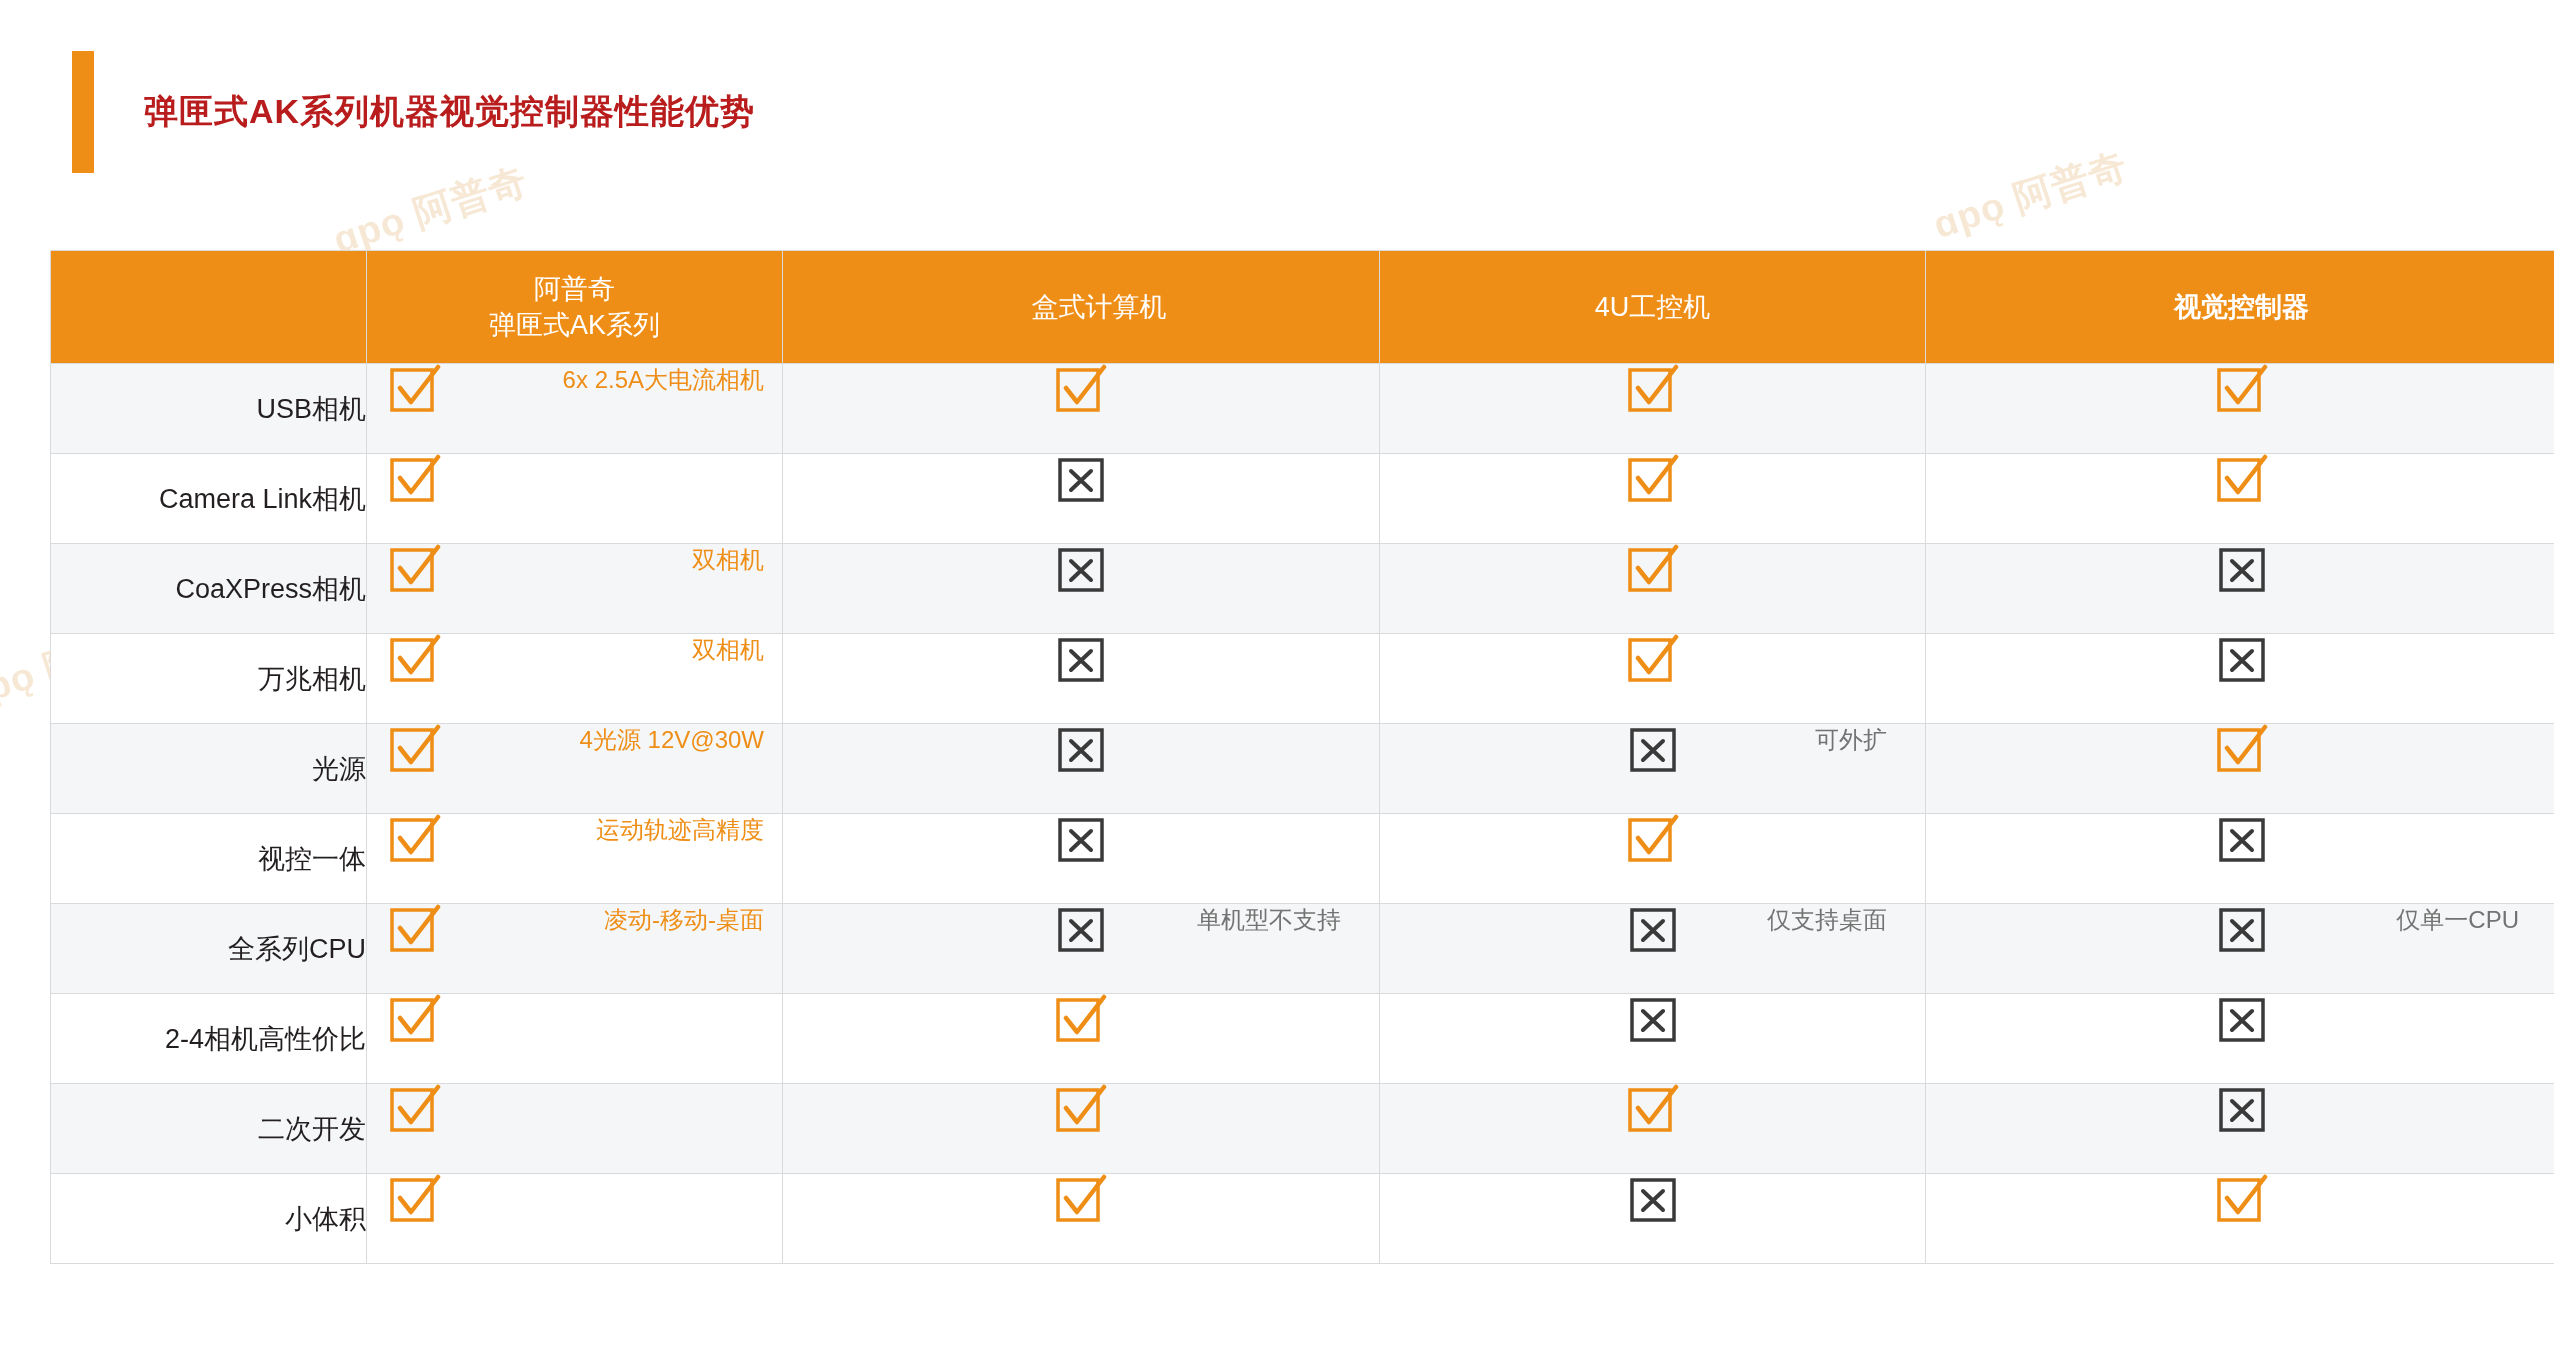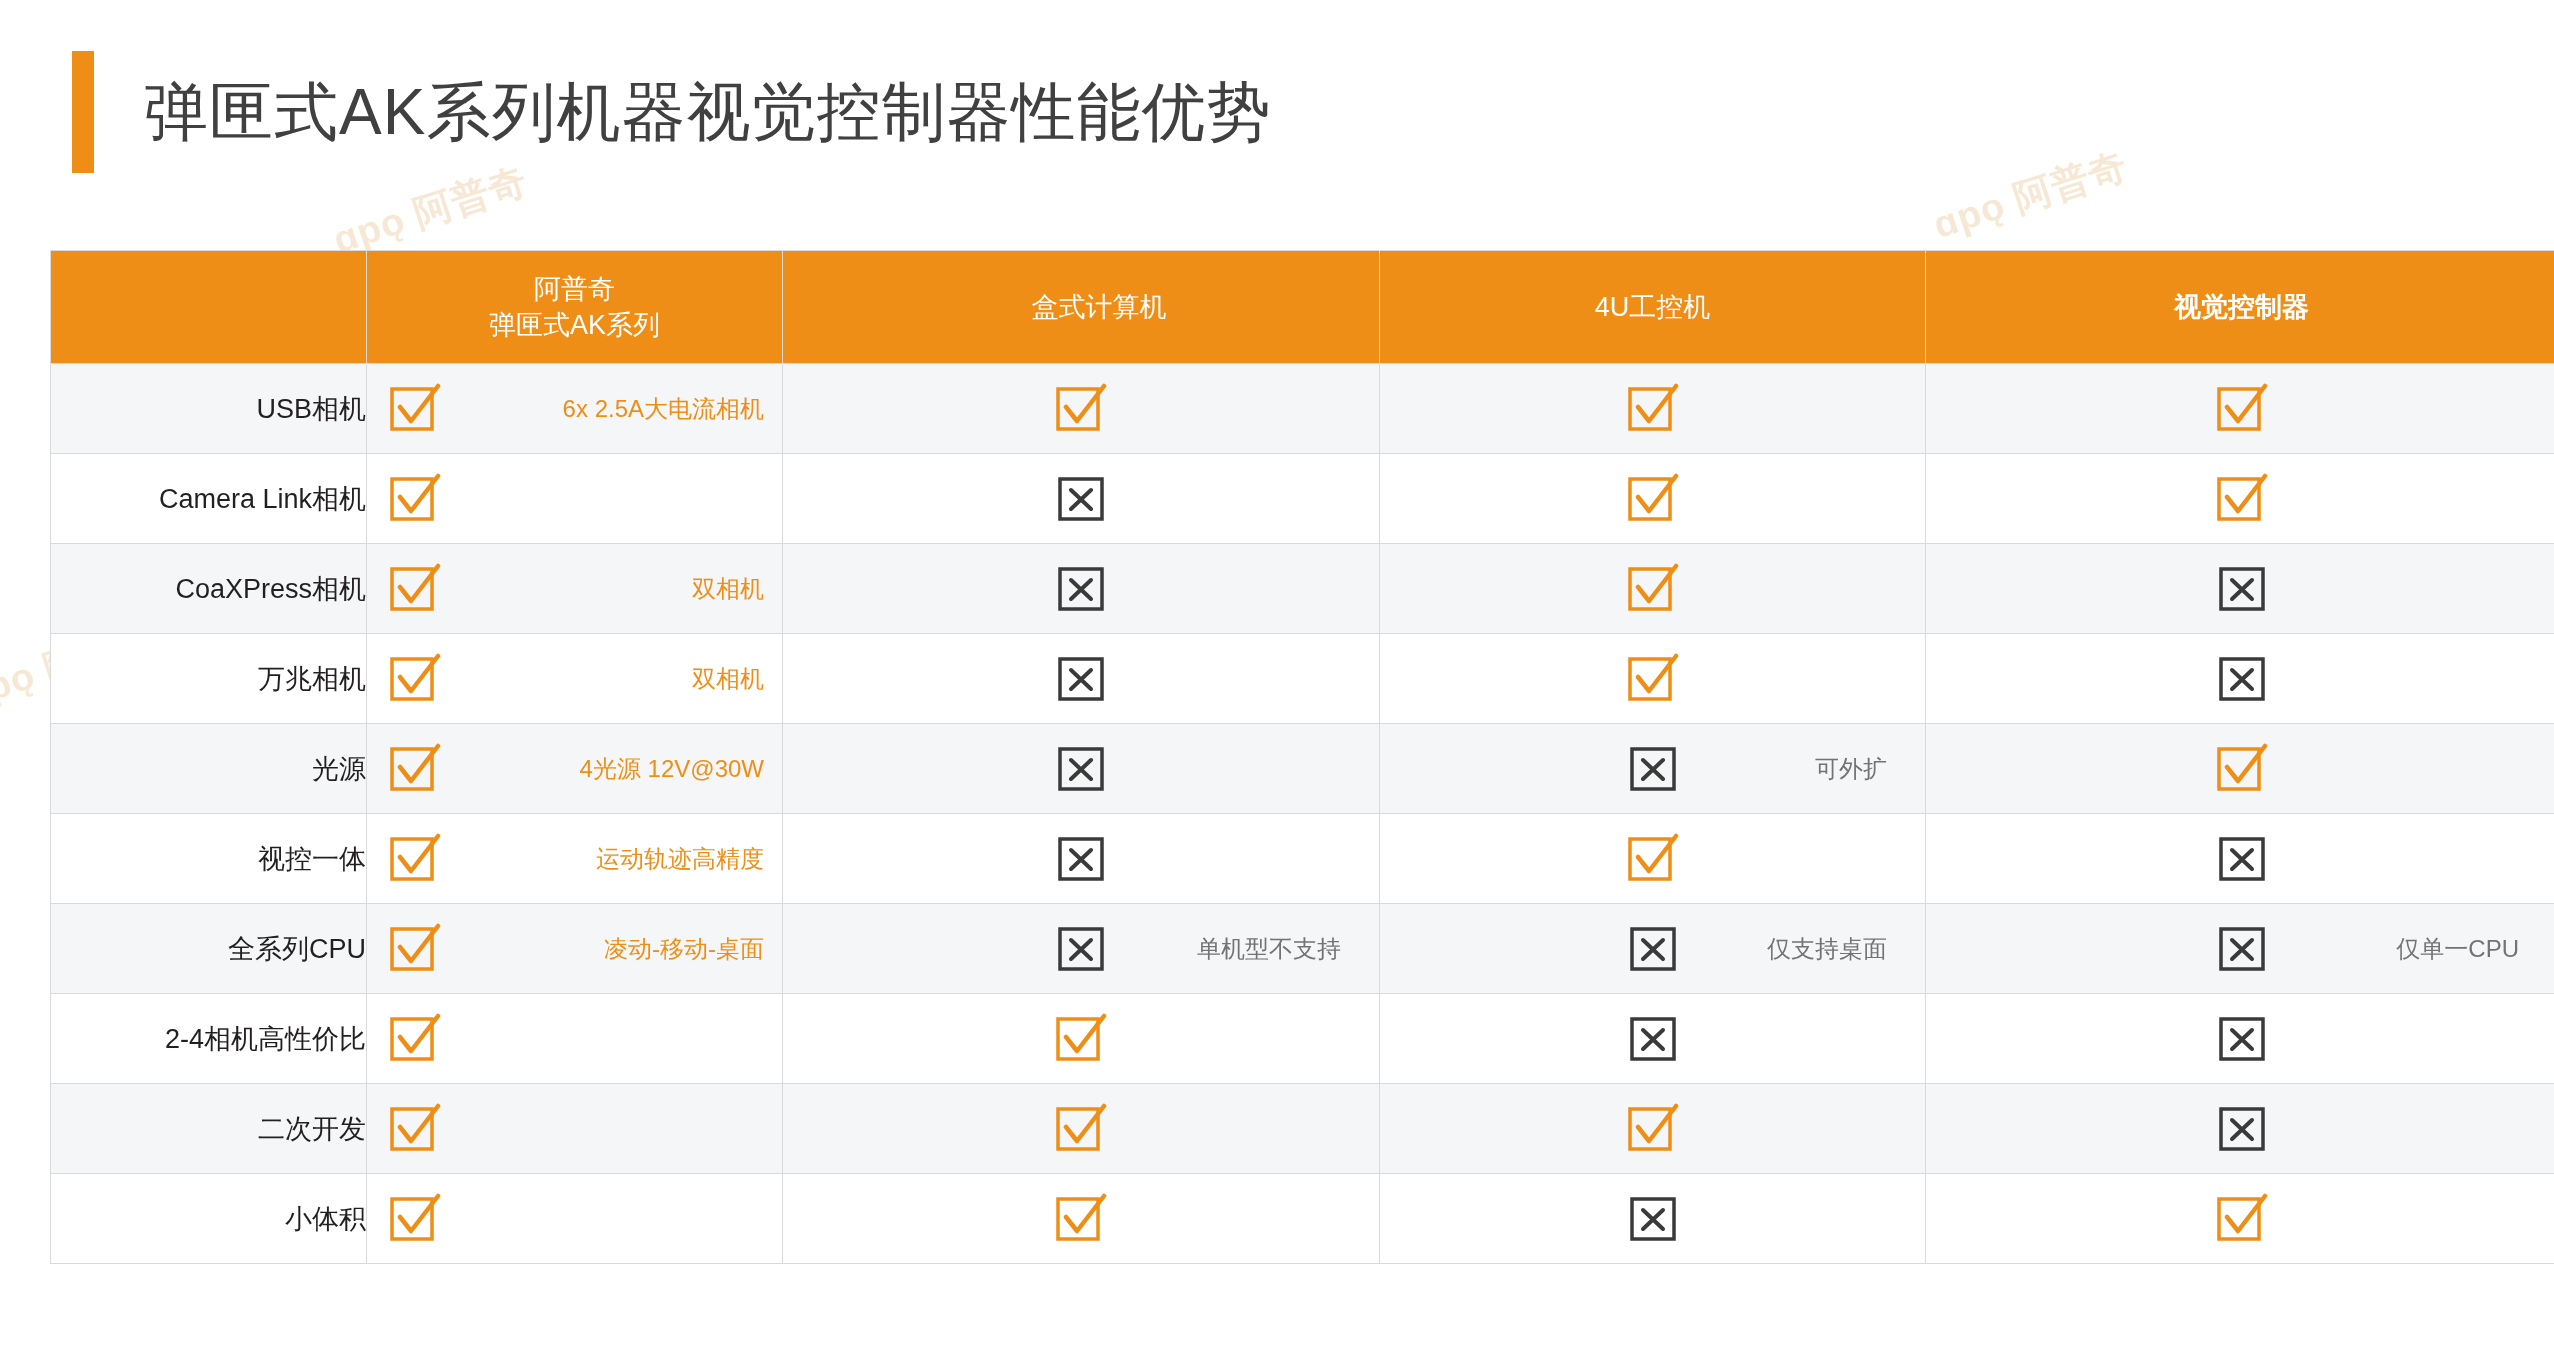--- a/index.html
+++ b/index.html
@@ -31,23 +31,23 @@
     align-items: center;
     height: 120px;
   }
   .title-bar {
     width: 22px;
     height: 122px;
     background: #ef8e16;
     margin-right: 50px;
   }
   .title-text {
-    font-size: 64px;
-    font-weight: normal;
-    color: #404040;
+    font-size: 34px;
+    font-weight: bold;
+    color: #b91c1c;
     letter-spacing: 1px;
     white-space: nowrap;
   }
 
   
   .wm {
     position: absolute;
     color: #f0d7b4;
     opacity: .55;
     font-size: 34px;
@@ -101,21 +101,20 @@
     padding-right: 22px;
     font-size: 27px;
     color: #231f20;
     white-space: nowrap;
   }
   td.cell {
     position: relative;
   }
   .cell-inner {
     display: flex;
-    align-items: center;
     justify-content: center;
     height: 89px;
     position: relative;
   }
   .cell-note {
     font-size: 24px;
     color: #ef8e16;
     margin-left: 22px;
     white-space: nowrap;
   }

